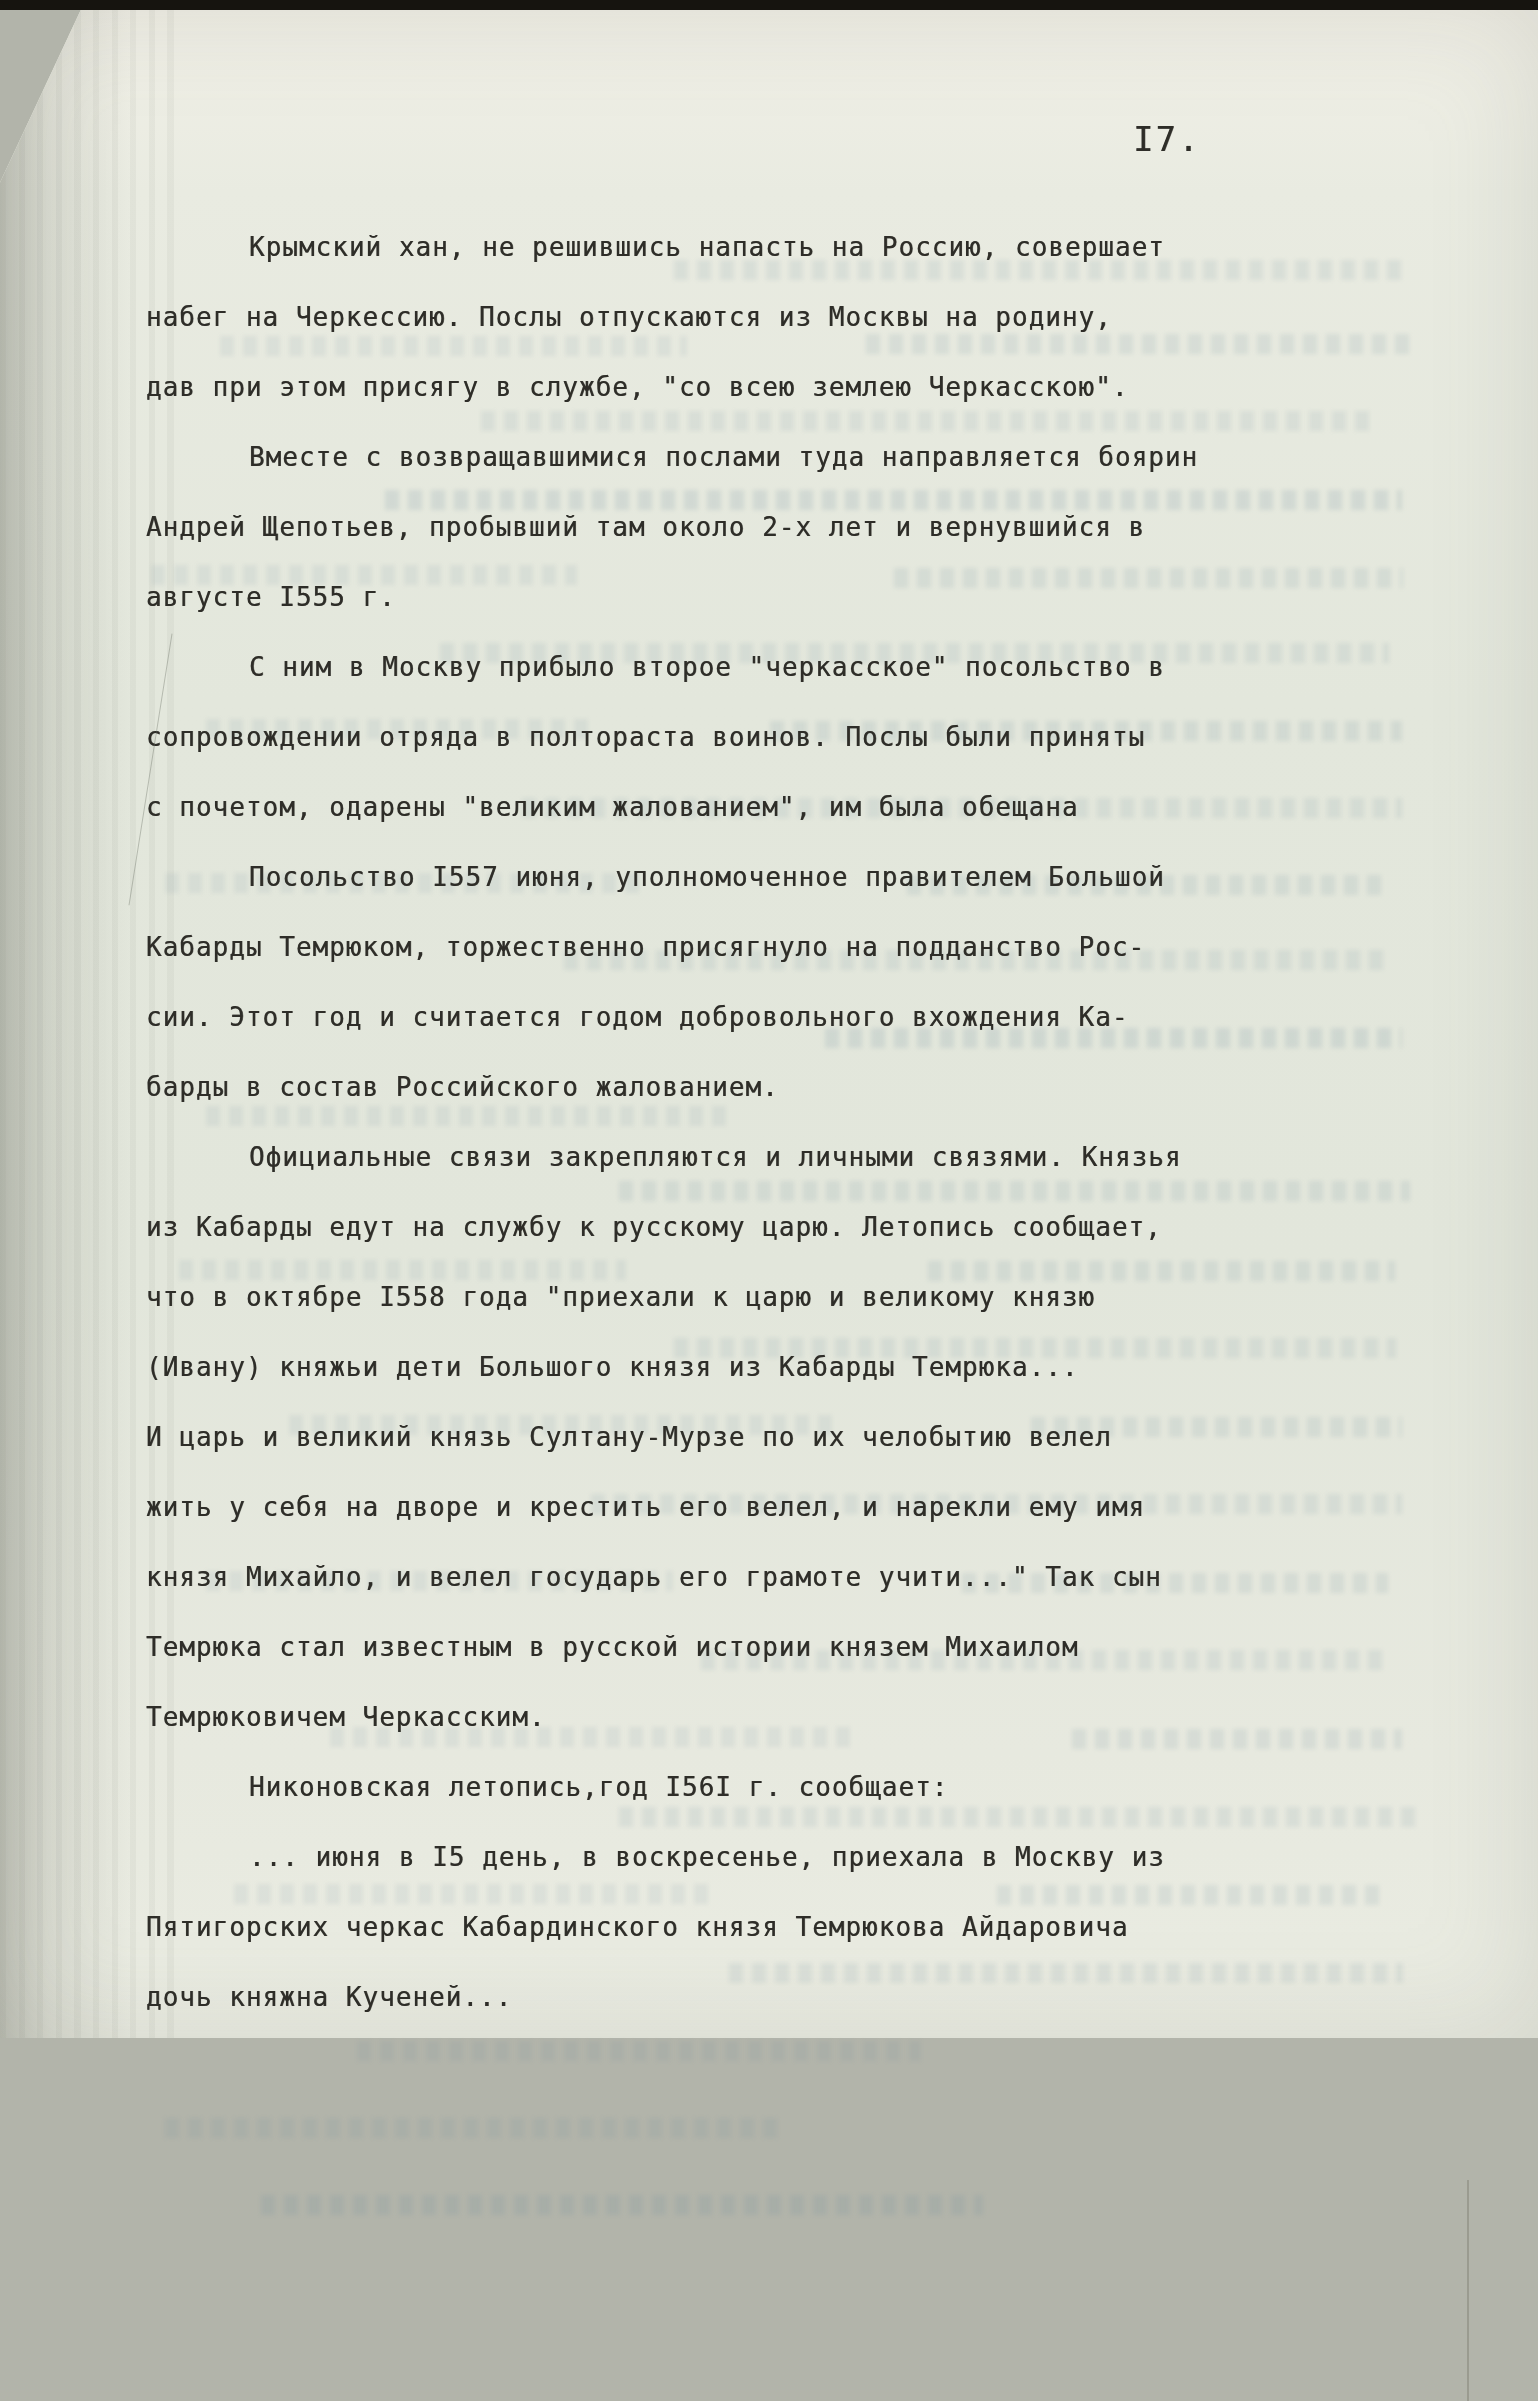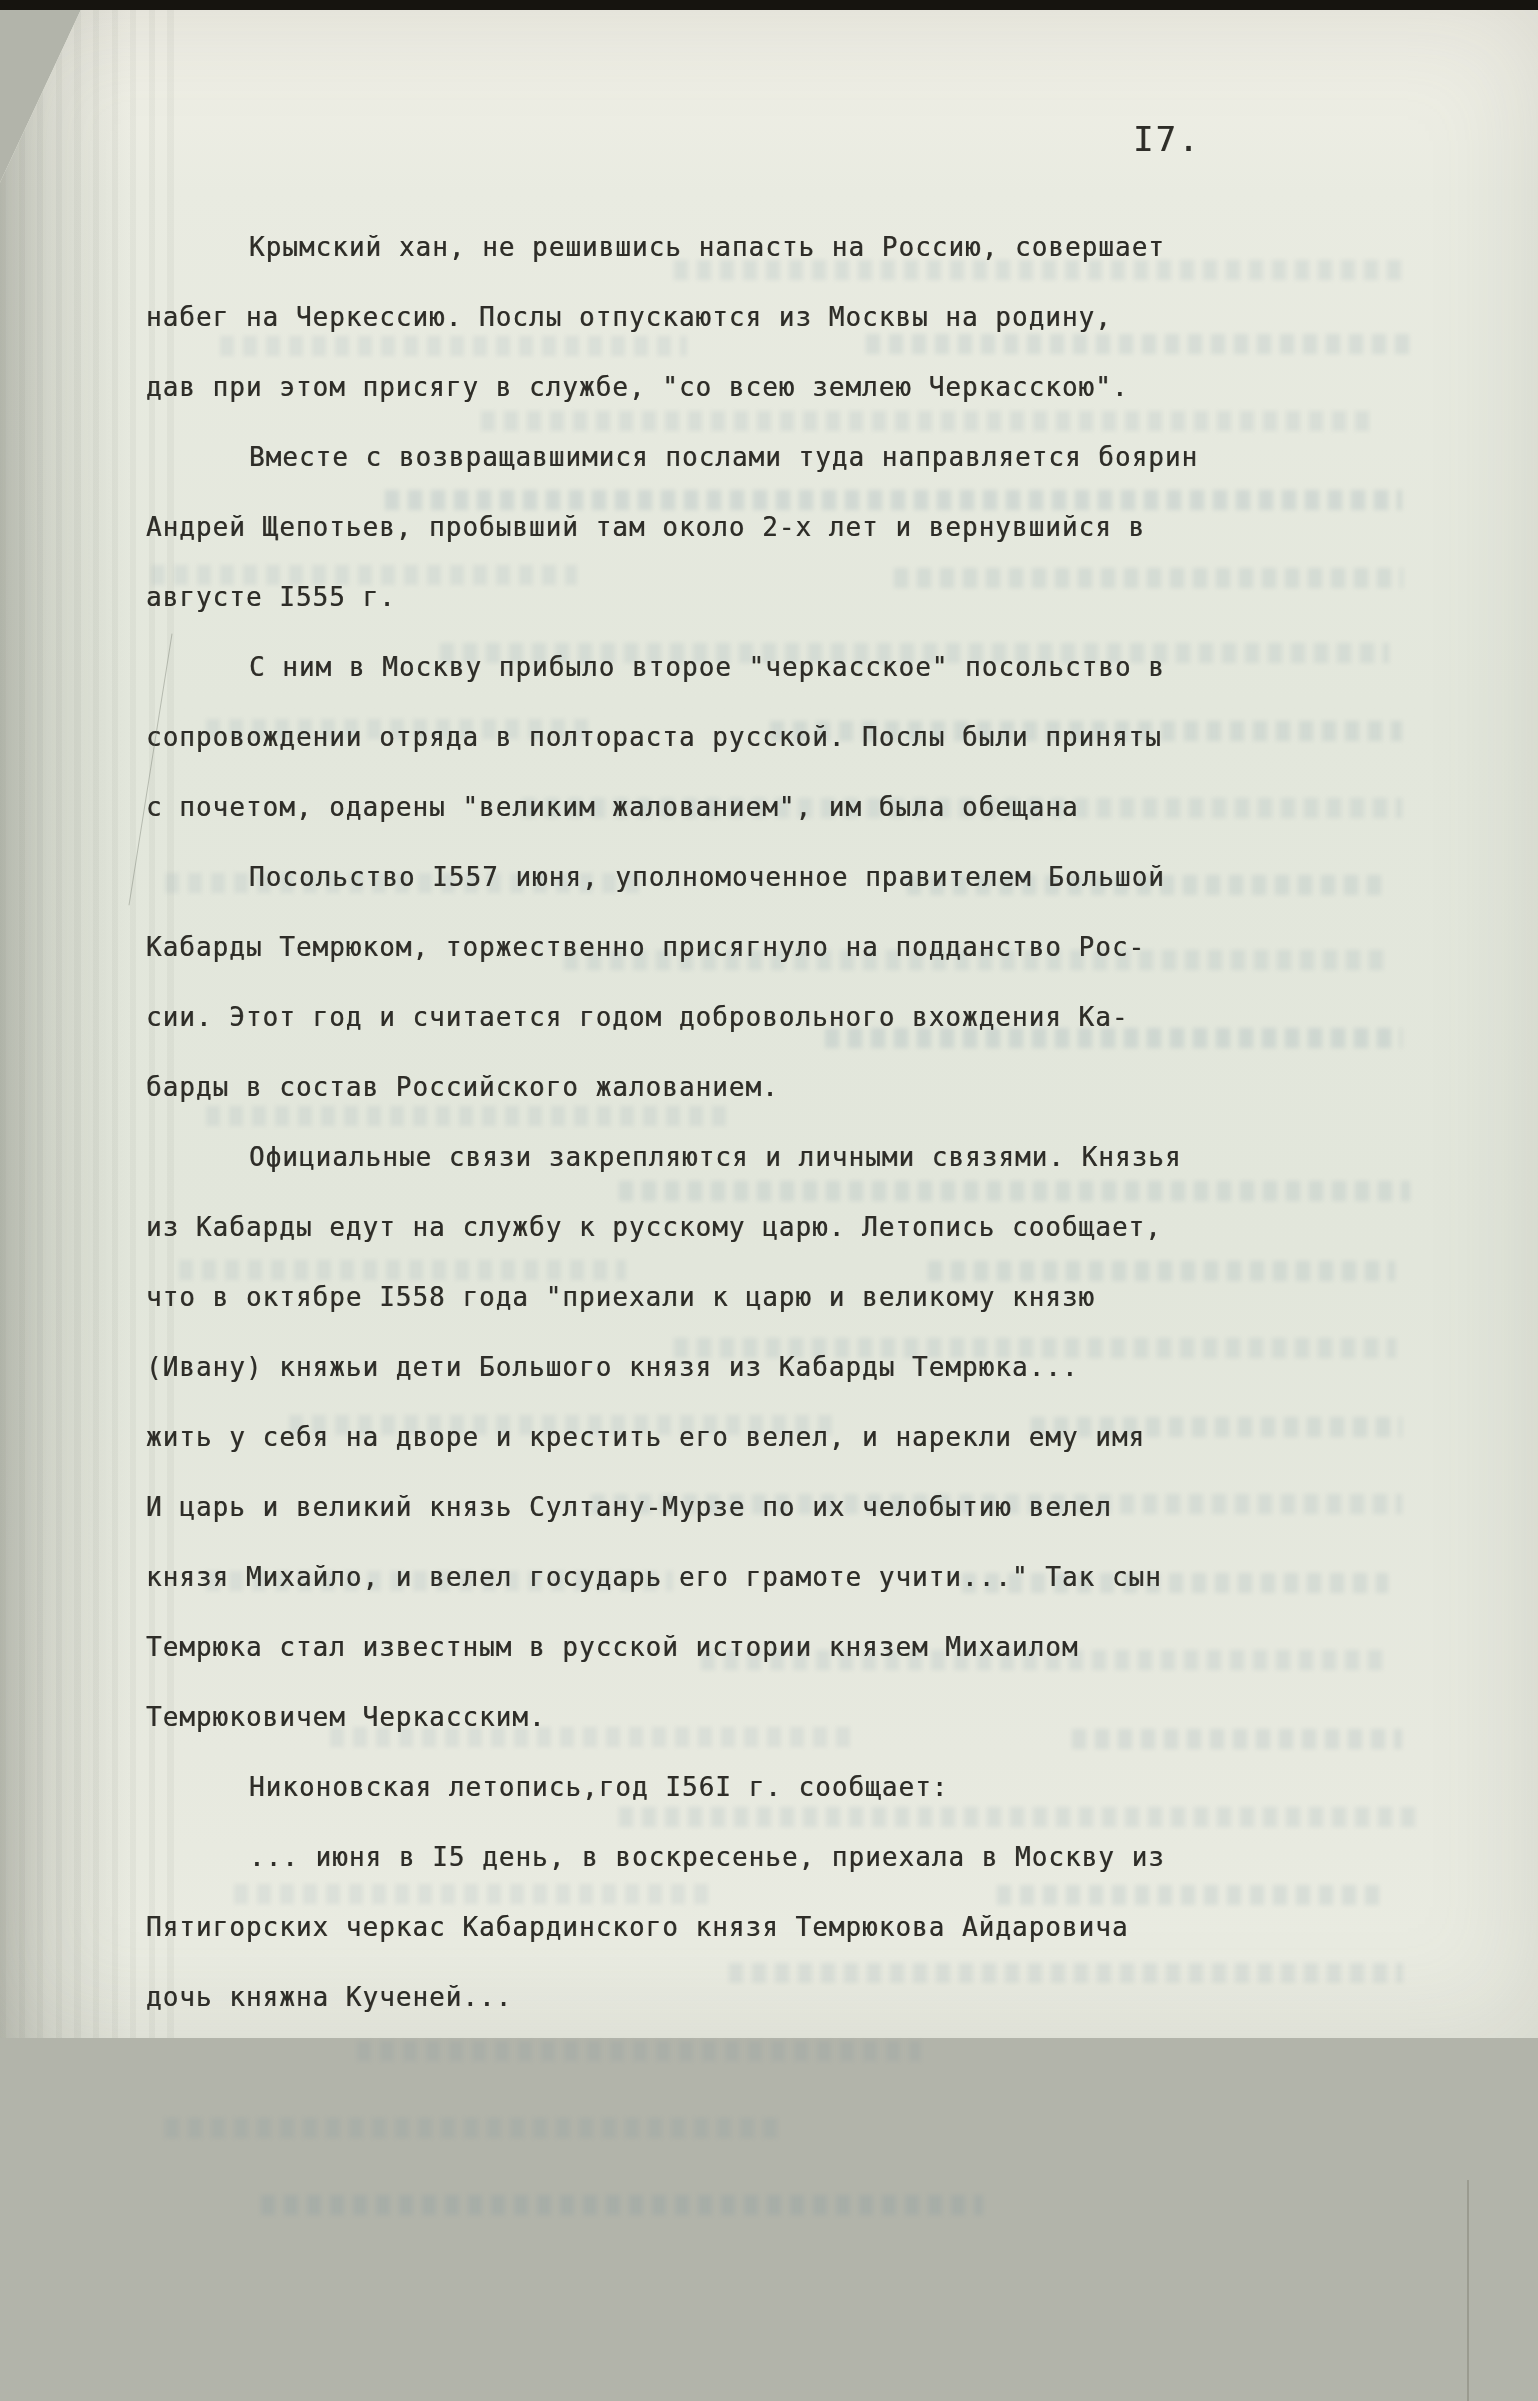--- a/index.html
+++ b/index.html
@@ -147,32 +147,32 @@
       </div>
     <div class="page-number">I7.</div>
     <div class="body-text">
         <div class="line indent">Крымский хан, не решившись напасть на Россию, совершает</div>
         <div class="line">набег на Черкессию. Послы отпускаются из Москвы на родину,</div>
         <div class="line">дав при этом присягу в службе, "со всею землею Черкасскою".</div>
         <div class="line indent">Вместе с возвращавшимися послами туда направляется боярин</div>
         <div class="line">Андрей Щепотьев, пробывший там около 2-х лет и вернувшийся в</div>
         <div class="line">августе I555 г.</div>
         <div class="line indent">С ним в Москву прибыло второе "черкасское" посольство в</div>
-        <div class="line">сопровождении отряда в полтораста русской. Послы были приняты</div>
+        <div class="line">сопровождении отряда в полтораста воинов. Послы были приняты</div>
         <div class="line">с почетом, одарены "великим жалованием", им была обещана</div>
         <div class="line indent">Посольство I557 июня, уполномоченное правителем Большой</div>
         <div class="line">Кабарды Темрюком, торжественно присягнуло на подданство Рос-</div>
         <div class="line">сии. Этот год и считается годом добровольного вхождения Ка-</div>
         <div class="line">барды в состав Российского жалованием.</div>
         <div class="line indent">Официальные связи закрепляются и личными связями. Князья</div>
         <div class="line">из Кабарды едут на службу к русскому царю. Летопись сообщает,</div>
         <div class="line">что в октябре I558 года "приехали к царю и великому князю</div>
         <div class="line">(Ивану) княжьи дети Большого князя из Кабарды Темрюка...</div>
+        <div class="line">И царь и великий князь Султану-Мурзе по их челобытию велел</div>
         <div class="line">жить у себя на дворе и крестить его велел, и нарекли ему имя</div>
-        <div class="line">И царь и великий князь Султану-Мурзе по их челобытию велел</div>
         <div class="line">князя Михайло, и велел государь его грамоте учити..." Так сын</div>
         <div class="line">Темрюка стал известным в русской истории князем Михаилом</div>
         <div class="line">Темрюковичем Черкасским.</div>
         <div class="line indent">Никоновская летопись,год I56I г. сообщает:</div>
         <div class="line indent">... июня в I5 день, в воскресенье, приехала в Москву из</div>
         <div class="line">Пятигорских черкас Кабардинского князя Темрюкова Айдаровича</div>
         <div class="line">дочь княжна Кученей...</div>
       </div>
     <div class="fold-line"></div>
     <div class="scratch"></div>

